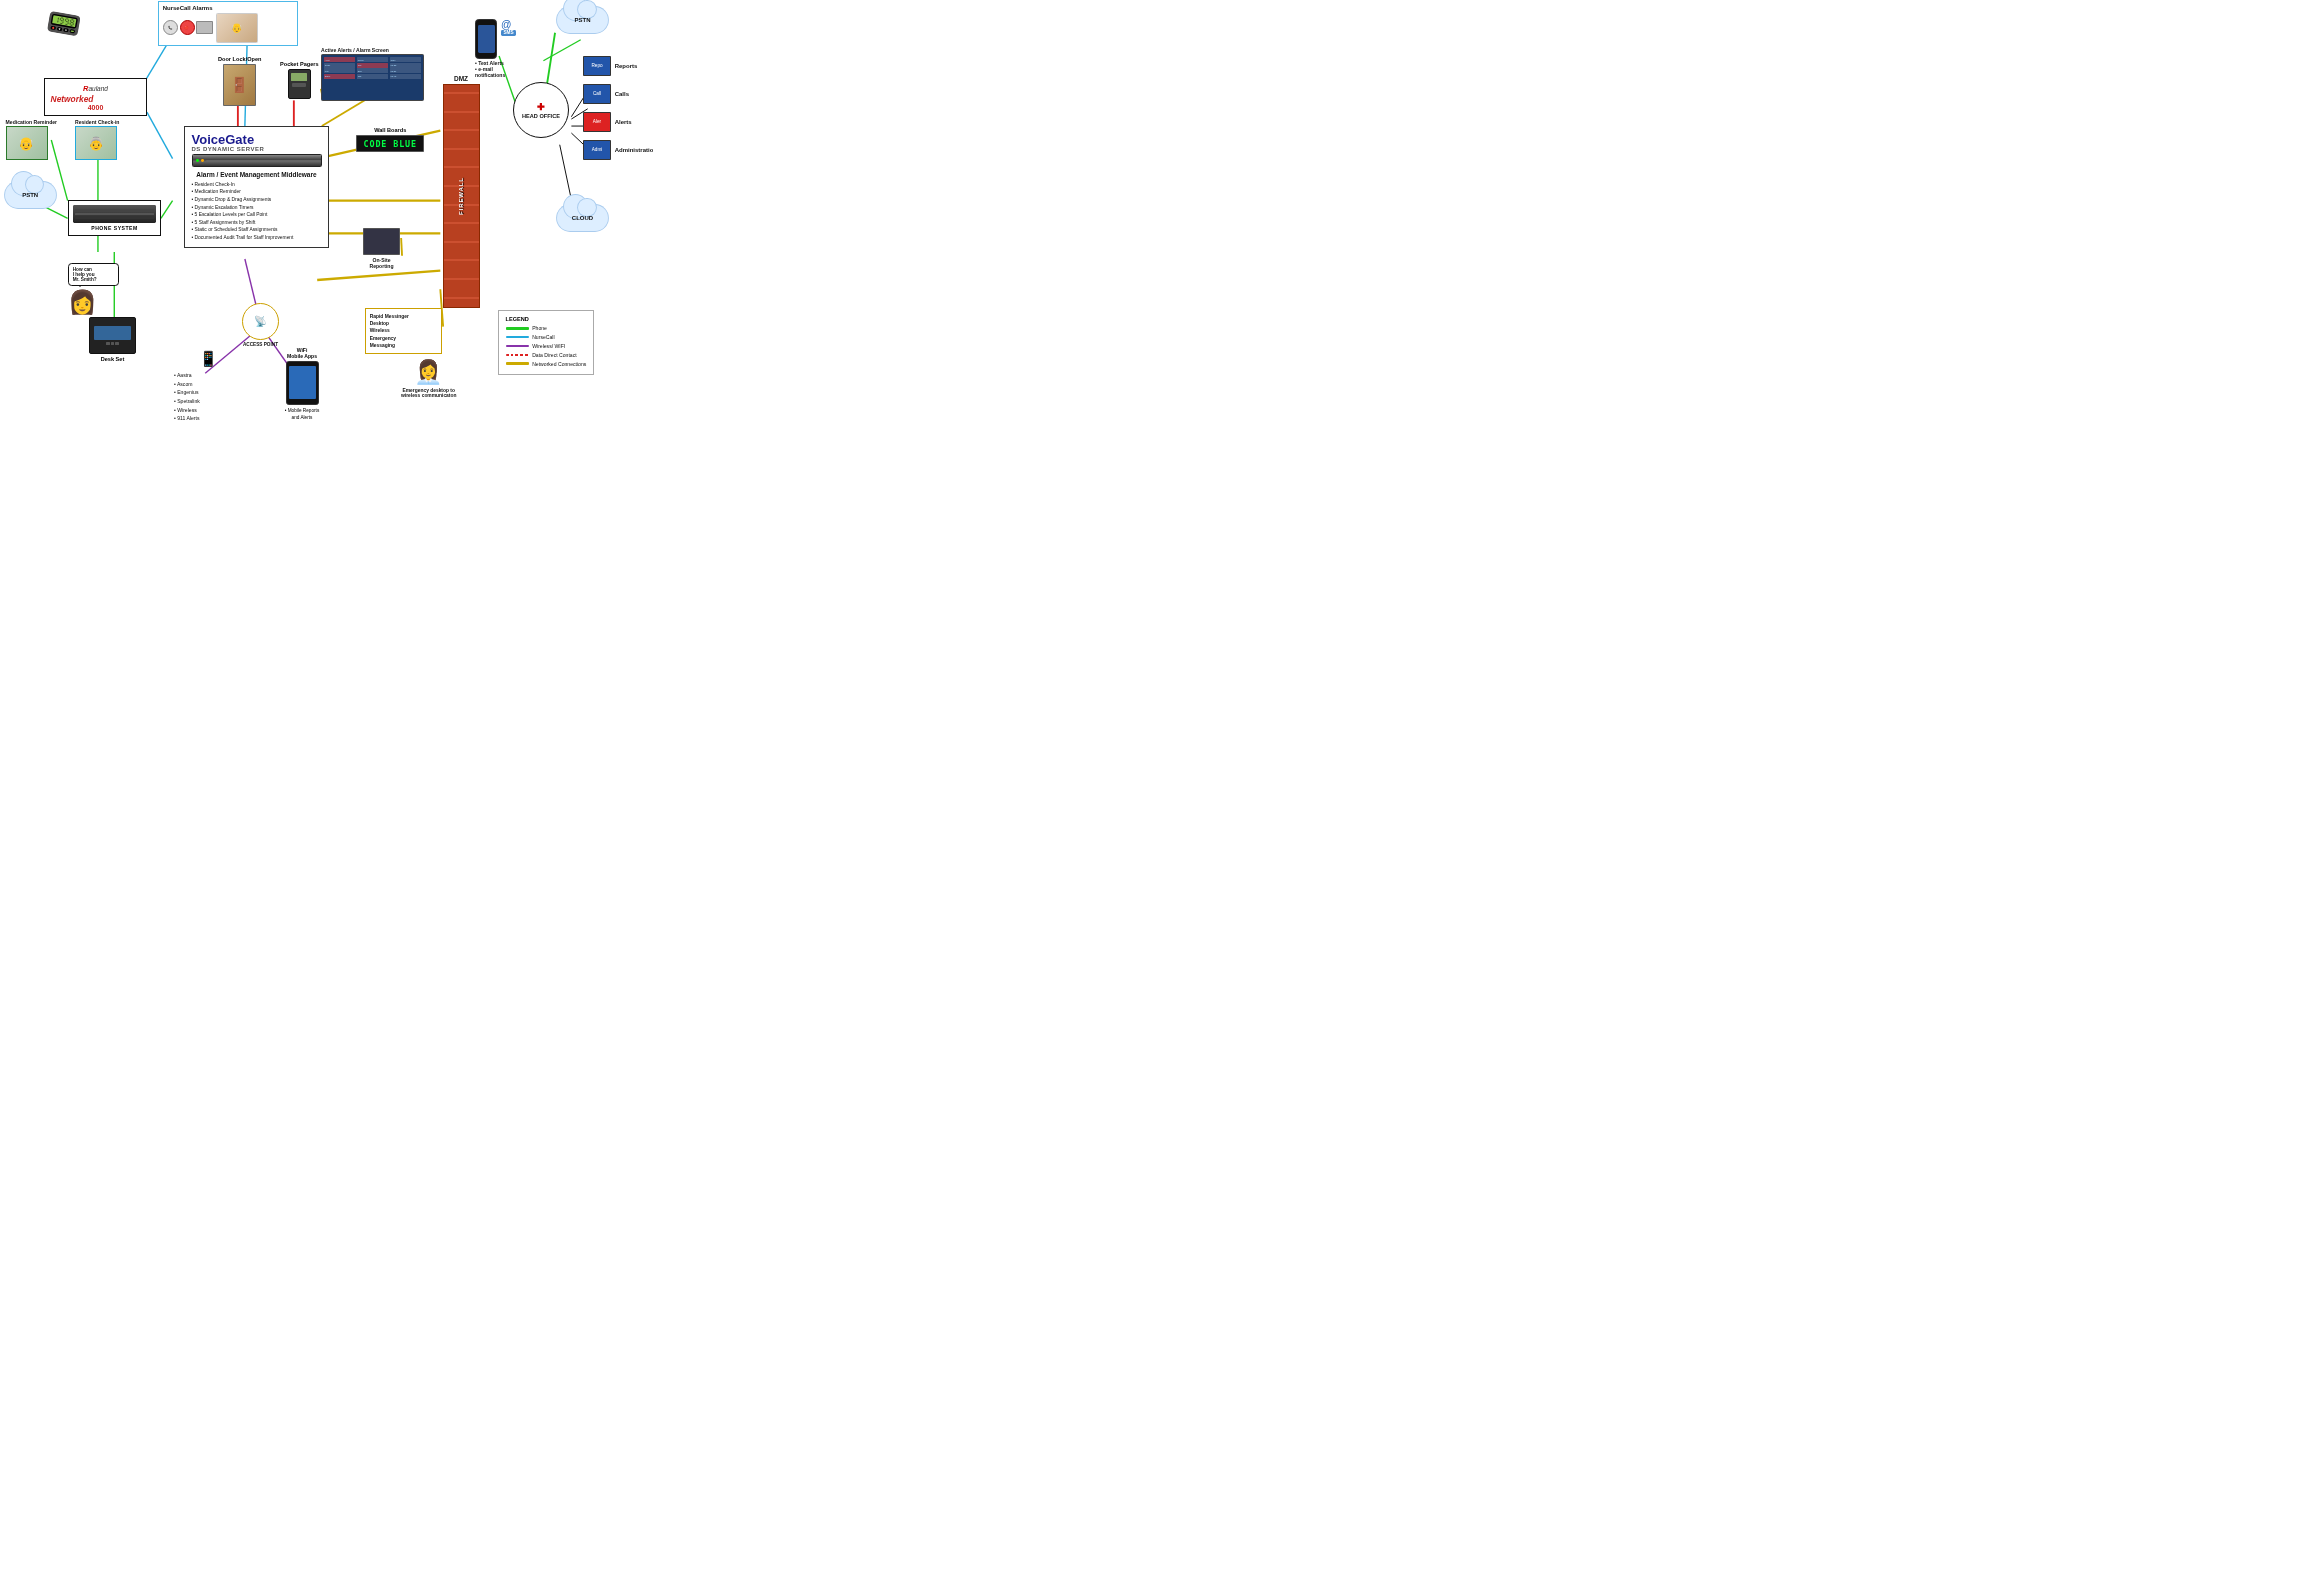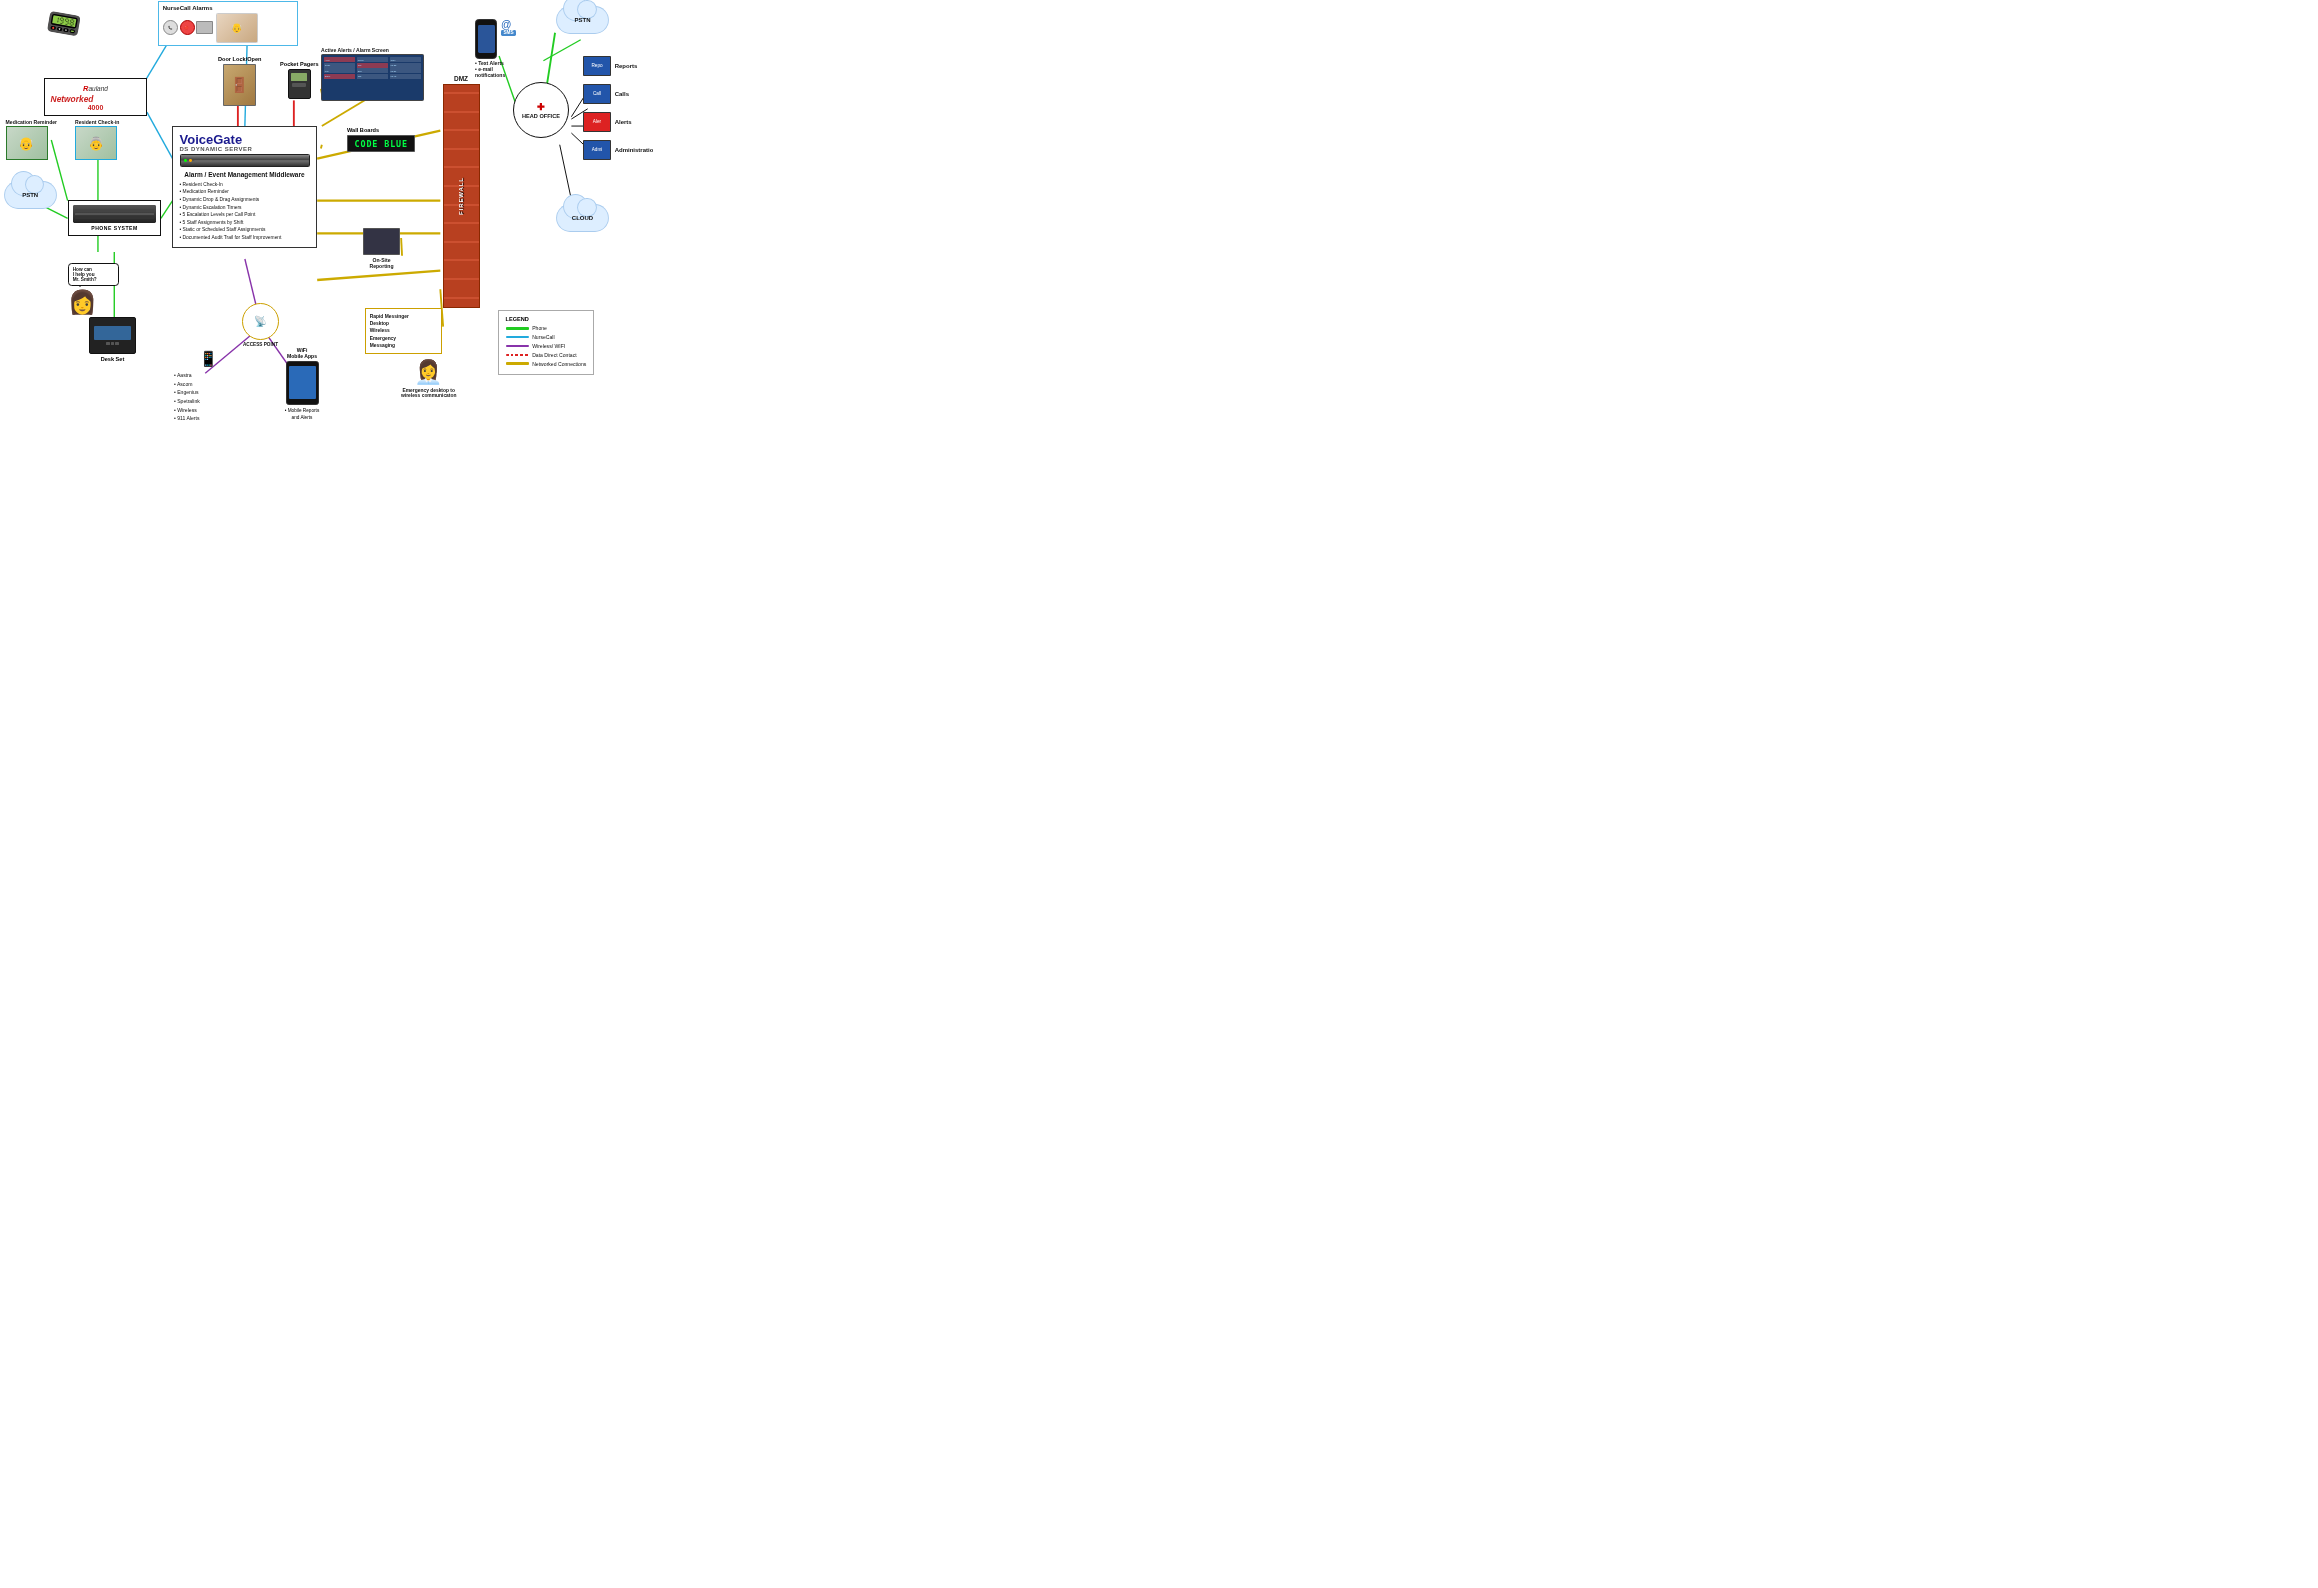--- a/index.html
+++ b/index.html
@@ -29,21 +29,21 @@
     }
 
     
     .node {
       position: absolute;
       z-index: 2;
     }
 
     
     .central-box {
-      left: 172px;
+      left: 184px;
       top: 126px;
       width: 145px;
       border: 1.4px solid #333;
       background: #fff;
       padding: 5.6px 6.5px;
       text-align: left;
     }
 
     .voicegate-title {
       font-size: 13px;
@@ -353,23 +353,23 @@
       background: rgba(255,255,255,0.15);
       border-radius: 0.5px;
       font-size: 2.3px;
       color: #adf;
       display: flex; align-items: center; padding-left: 0.9px;
     }
     .screen-cell.red-cell { background: rgba(255,60,60,0.5); }
 
     
     .wallboard-box {
-      left: 312px;
+      left: 321px;
       top: 127px;
-      text-align: left;
+      text-align: center;
       padding-left: 35px;
     }
     .wallboard-label {
       font-size: 5.6px;
       font-weight: bold;
       margin-bottom: 1.9px;
     }
     .led-board {
       background: #111;
       border: 0.9px solid #555;

